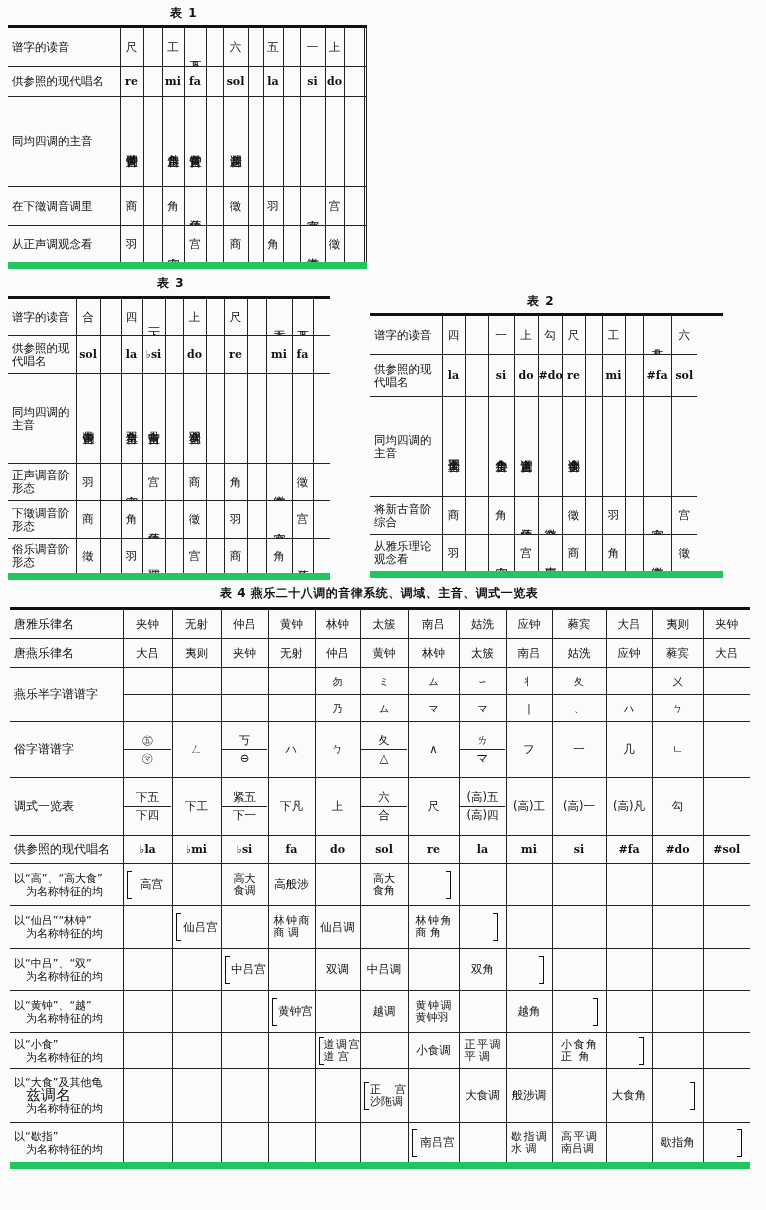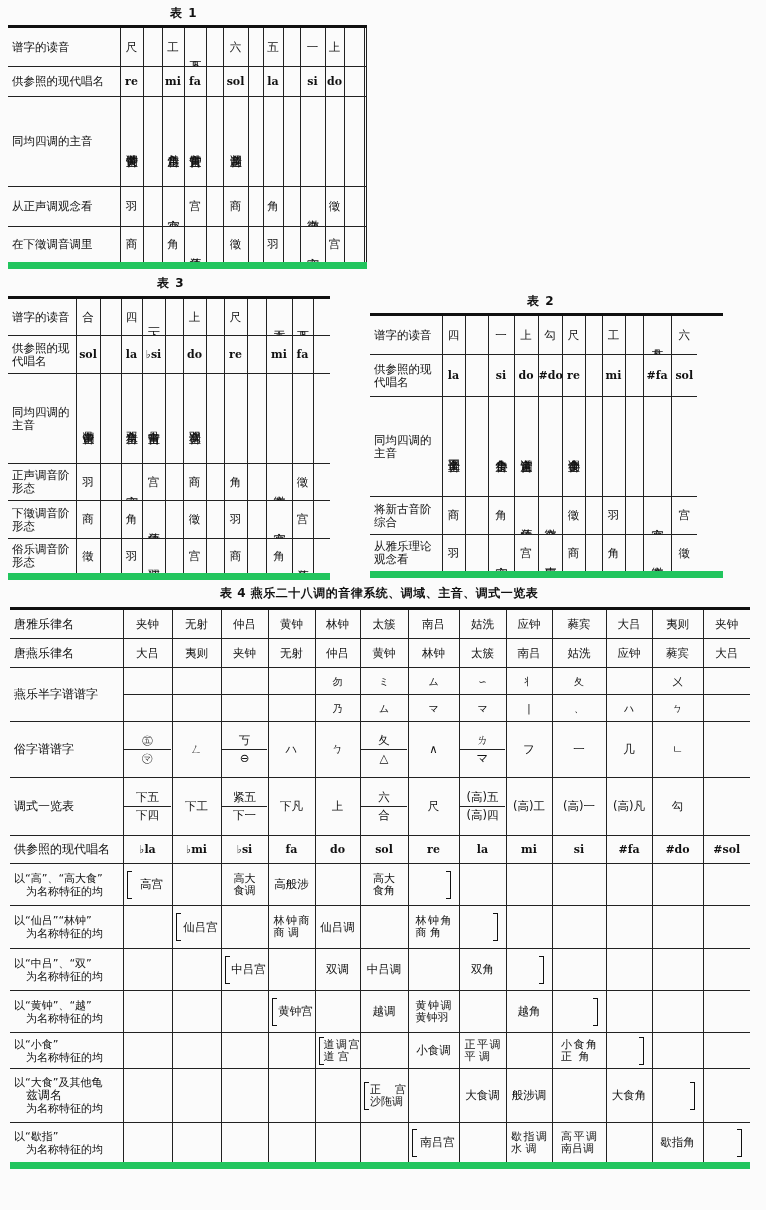--- a/index.html
+++ b/index.html
@@ -95,50 +95,50 @@
         <td><span class="vert">越调主音</span></td>
         <td></td>
         <td></td>
         <td></td>
         <td></td>
         <td></td>
         <td></td>
         <td class=""></td>
         <td class="lastc"></td>
       </tr>
+      <tr style="height: 39px;">
+        <td class="lbl"><span class="lbl2">在下徵调音调里</span></td>
+        <td><span>商</span></td>
+        <td></td>
+        <td><span>角</span></td>
+        <td><span class="vert">清角</span></td>
+        <td></td>
+        <td><span>徵</span></td>
+        <td></td>
+        <td><span>羽</span></td>
+        <td></td>
+        <td><span class="vert">变宫</span></td>
+        <td><span>宫</span></td>
+        <td></td>
+        <td class=""></td>
+        <td class="lastc"></td>
+      </tr>
       <tr style="height: 40px;">
         <td class="lbl"><span class="lbl2">从正声调观念看</span></td>
         <td><span>羽</span></td>
         <td></td>
         <td><span class="vert">变宫</span></td>
         <td><span>宫</span></td>
         <td></td>
         <td><span>商</span></td>
         <td></td>
         <td><span>角</span></td>
         <td></td>
         <td><span class="vert">变徵</span></td>
         <td><span>徵</span></td>
-        <td></td>
-        <td class=""></td>
-        <td class="lastc"></td>
-      </tr>
-      <tr style="height: 39px;">
-        <td class="lbl"><span class="lbl2">在下徵调音调里</span></td>
-        <td><span>商</span></td>
-        <td></td>
-        <td><span>角</span></td>
-        <td><span class="vert">清角</span></td>
-        <td></td>
-        <td><span>徵</span></td>
-        <td></td>
-        <td><span>羽</span></td>
-        <td></td>
-        <td><span class="vert">变宫</span></td>
-        <td><span>宫</span></td>
         <td></td>
         <td class=""></td>
         <td class="lastc"></td>
       </tr>
     </tbody>
 </table>
 
 <div class="cap" style="left:157px;top:275px;">表  3</div>
 <table class="tb" style="left:8px;top:296px;width:322px;">
   <colgroup>
@@ -612,21 +612,21 @@
         <td class="cellrel"><span class="two" style="white-space: normal; width: 36px; text-align: justify; font-family: Liberation Mono, monospace;">小食角 正 角</span></td>
         <td class="cellrel">
           <span class="brr"></span>
         </td>
         <td class="cellrel"></td>
         <td class="cellrel lastc"></td>
       </tr>
       <tr style="height: 54px;">
         <td class="lbl">
           <span style="display: block; font-size: 11px;">以“大食”及其他龟</span>
-          <span class="ind" style="font-size: 12px;">兹调名</span>
+          <span class="ind" style="font-size: 15px;">兹调名</span>
           <span class="ind" style="font-size: 11px;">为名称特征的均</span>
         </td>
         <td class="cellrel"></td>
         <td class="cellrel"></td>
         <td class="cellrel"></td>
         <td class="cellrel"></td>
         <td class="cellrel"></td>
         <td class="cellrel" style="padding-left: 8px;"><span class="two" style="white-space: normal; width: 36px; text-align: justify;">正 宫 沙陁调</span><span class="brl"></span></td>
         <td class="cellrel"></td>
         <td class="cellrel"><span>大食调</span></td>

